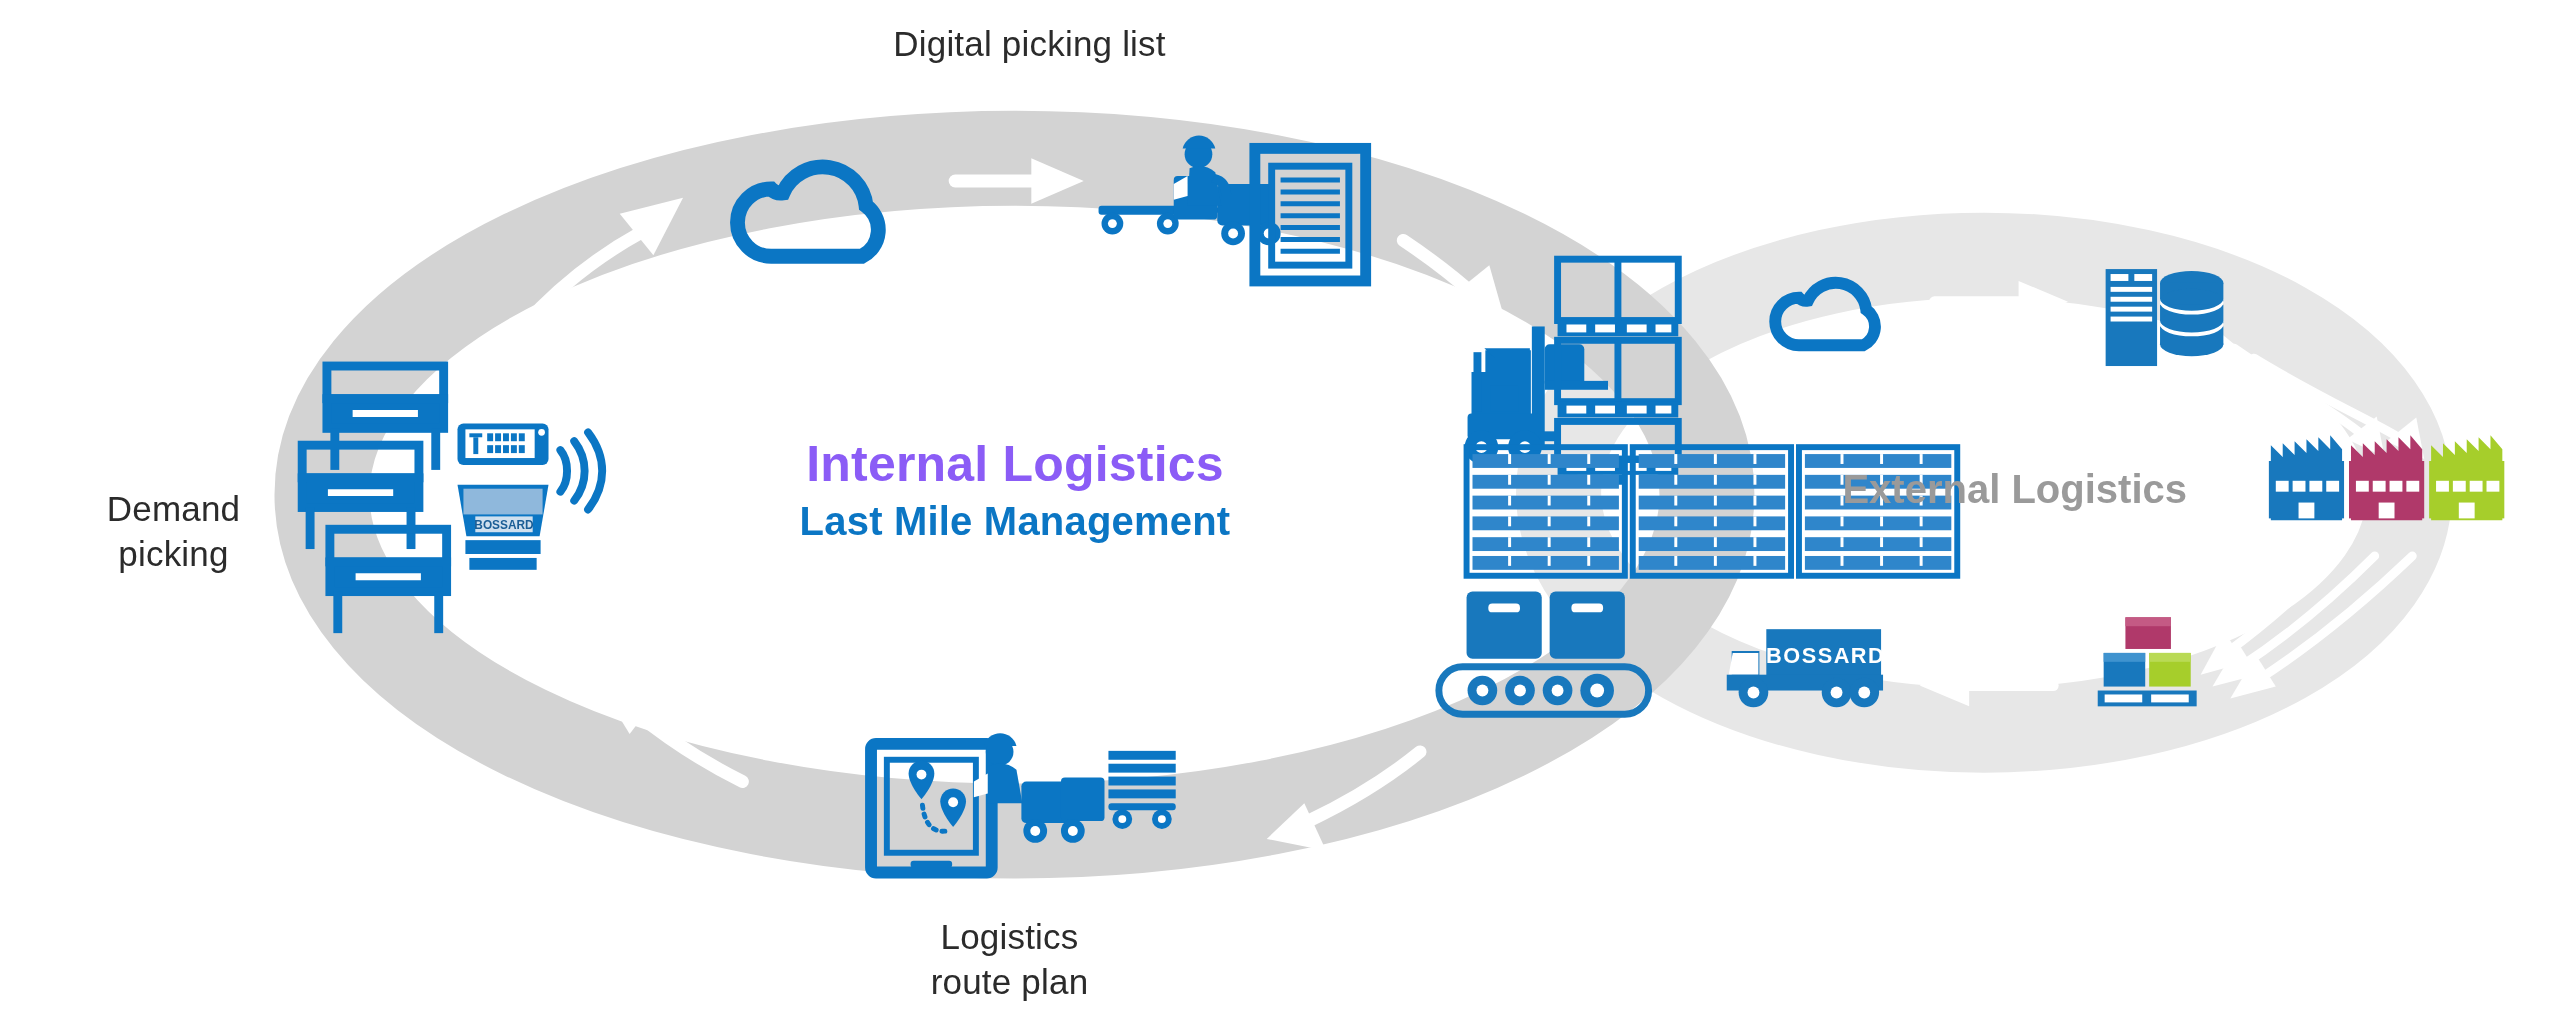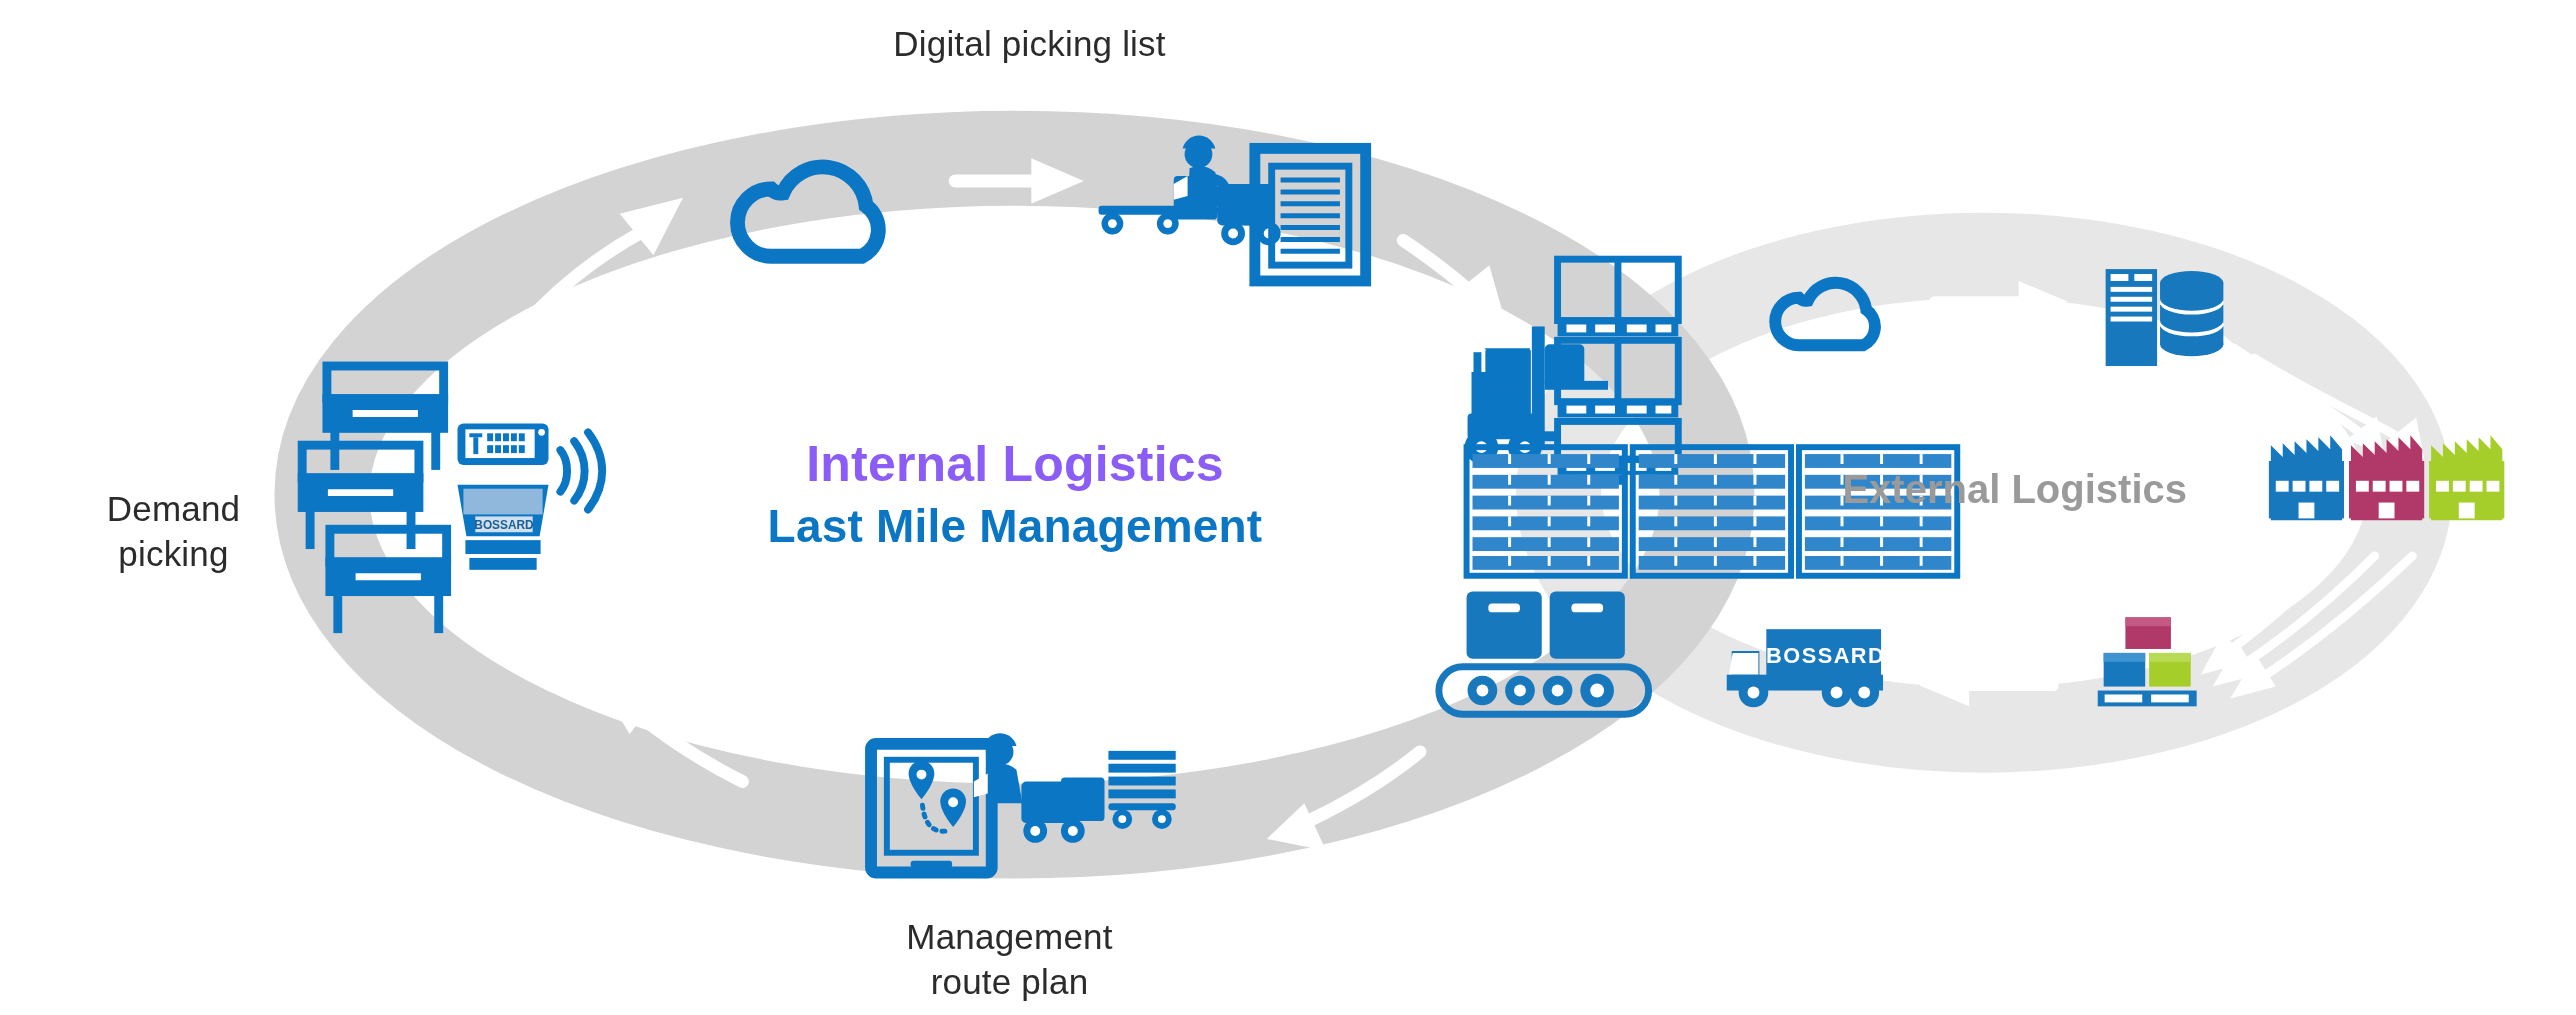--- a/index.html
+++ b/index.html
@@ -9,21 +9,21 @@
     color:#2b2b2b;
   }
   #stage{position:relative;width:2576px;height:1015px;background:#fff;}
   svg.layer{position:absolute;left:0;top:0;width:2576px;height:1015px;}
 
   .lbl{position:absolute;text-align:center;line-height:1.28;}
   .lbl-thin{font-size:35px;font-weight:400;color:#2b2b2b;letter-spacing:0.2px;}
 
   .center-wrap{position:absolute;text-align:center;}
   .center-sub{font-size:50px;font-weight:700;color:#8b5cf6;letter-spacing:0.2px;}
-  .center-title{font-size:46px;font-weight:700;color:#0b76c4;letter-spacing:0.2px;margin-top:6px;}
+  .center-title{font-size:40px;font-weight:700;color:#0b76c4;letter-spacing:0.2px;margin-top:6px;}
   .ext-title{position:absolute;font-size:40px;font-weight:700;color:#9a9a9a;text-align:right;}
 </style>
 </head>
 <body>
 
 <div id="stage">
 
   <svg class="layer" viewBox="0 0 2603 1026">
     <defs>
 
@@ -489,21 +489,21 @@
   </svg>
 
   <div class="lbl lbl-thin" style="left:40px;top:461px;width:267px;margin-top:26px;">
     <div>Demand</div>
     <div>picking</div>
   </div>
 
   <div class="lbl lbl-thin" style="left:782px;top:22px;width:495px;">Digital picking list</div>
 
   <div class="lbl lbl-thin" style="left:762px;top:915px;width:495px;">
-    <div>Management</div>
+    <div>Logistics</div>
     <div>route plan</div>
   </div>
 
   <div class="center-wrap" style="left:520px;top:435px;width:990px;">
     <div class="center-sub">Internal Logistics</div>
     <div class="center-title">Last Mile Management</div>
   </div>
 
   <div class="ext-title" style="left:1781px;top:467px;width:406px;">External Logistics</div>
 

